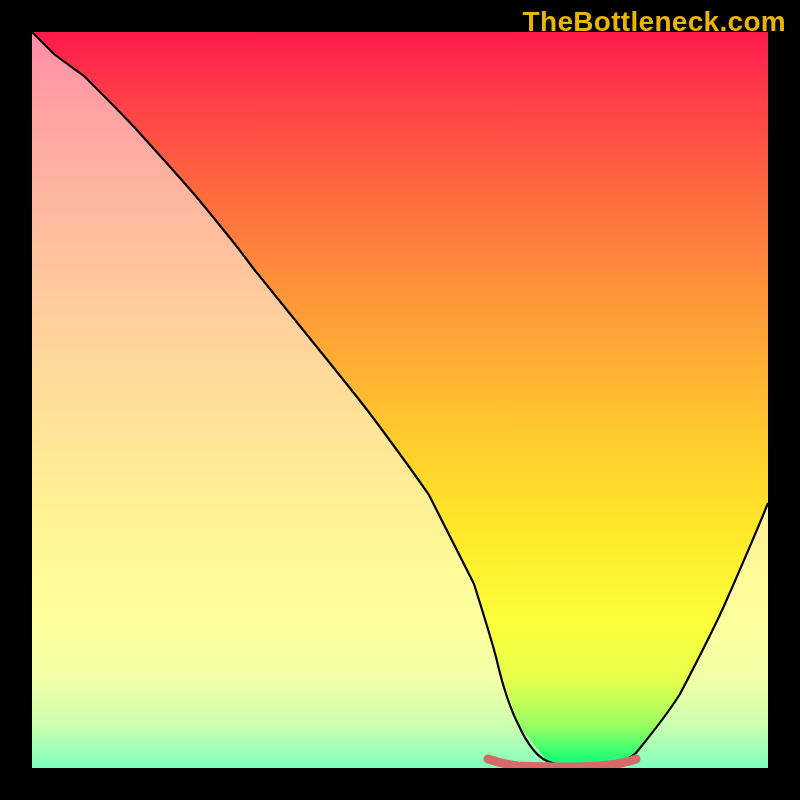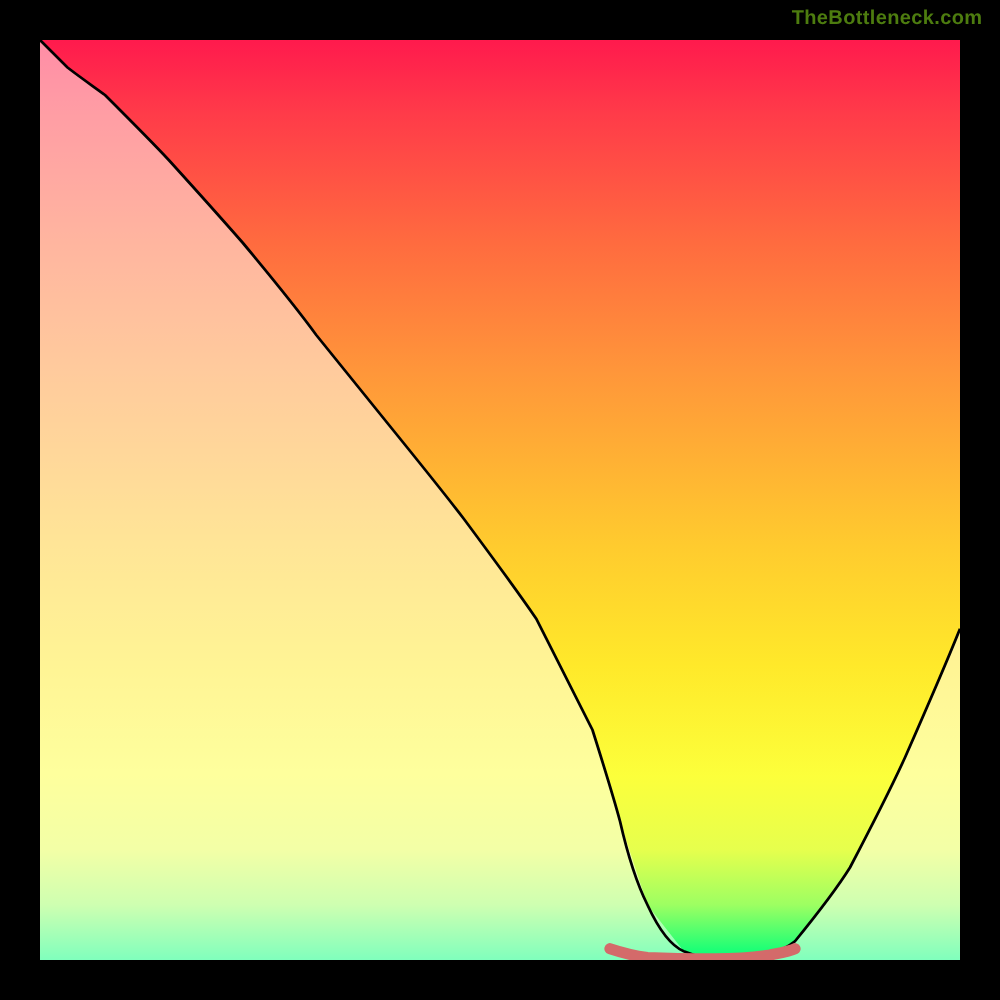--- a/index.html
+++ b/index.html
@@ -3,23 +3,23 @@
 <meta charset="utf-8">
 <style>
   * { margin: 0; padding: 0; box-sizing: border-box; }
   html, body { width: 800px; height: 800px; background: #000; overflow: hidden; }
   .stage { position: relative; width: 800px; height: 800px; background: #000; }
   .watermark {
     position: absolute;
     top: 6px;
     right: 14px;
     font-family: Arial, Helvetica, sans-serif;
-    font-size: 16px;
+    font-size: 28px;
     font-weight: 600;
-    color: #4d7c0f;
+    color: #eab308;
     letter-spacing: 0.3px;
     z-index: 10;
   }
   .plot {
     position: absolute;
     left: 32px;
     top: 32px;
     width: 736px;
     height: 736px;
     overflow: hidden;

